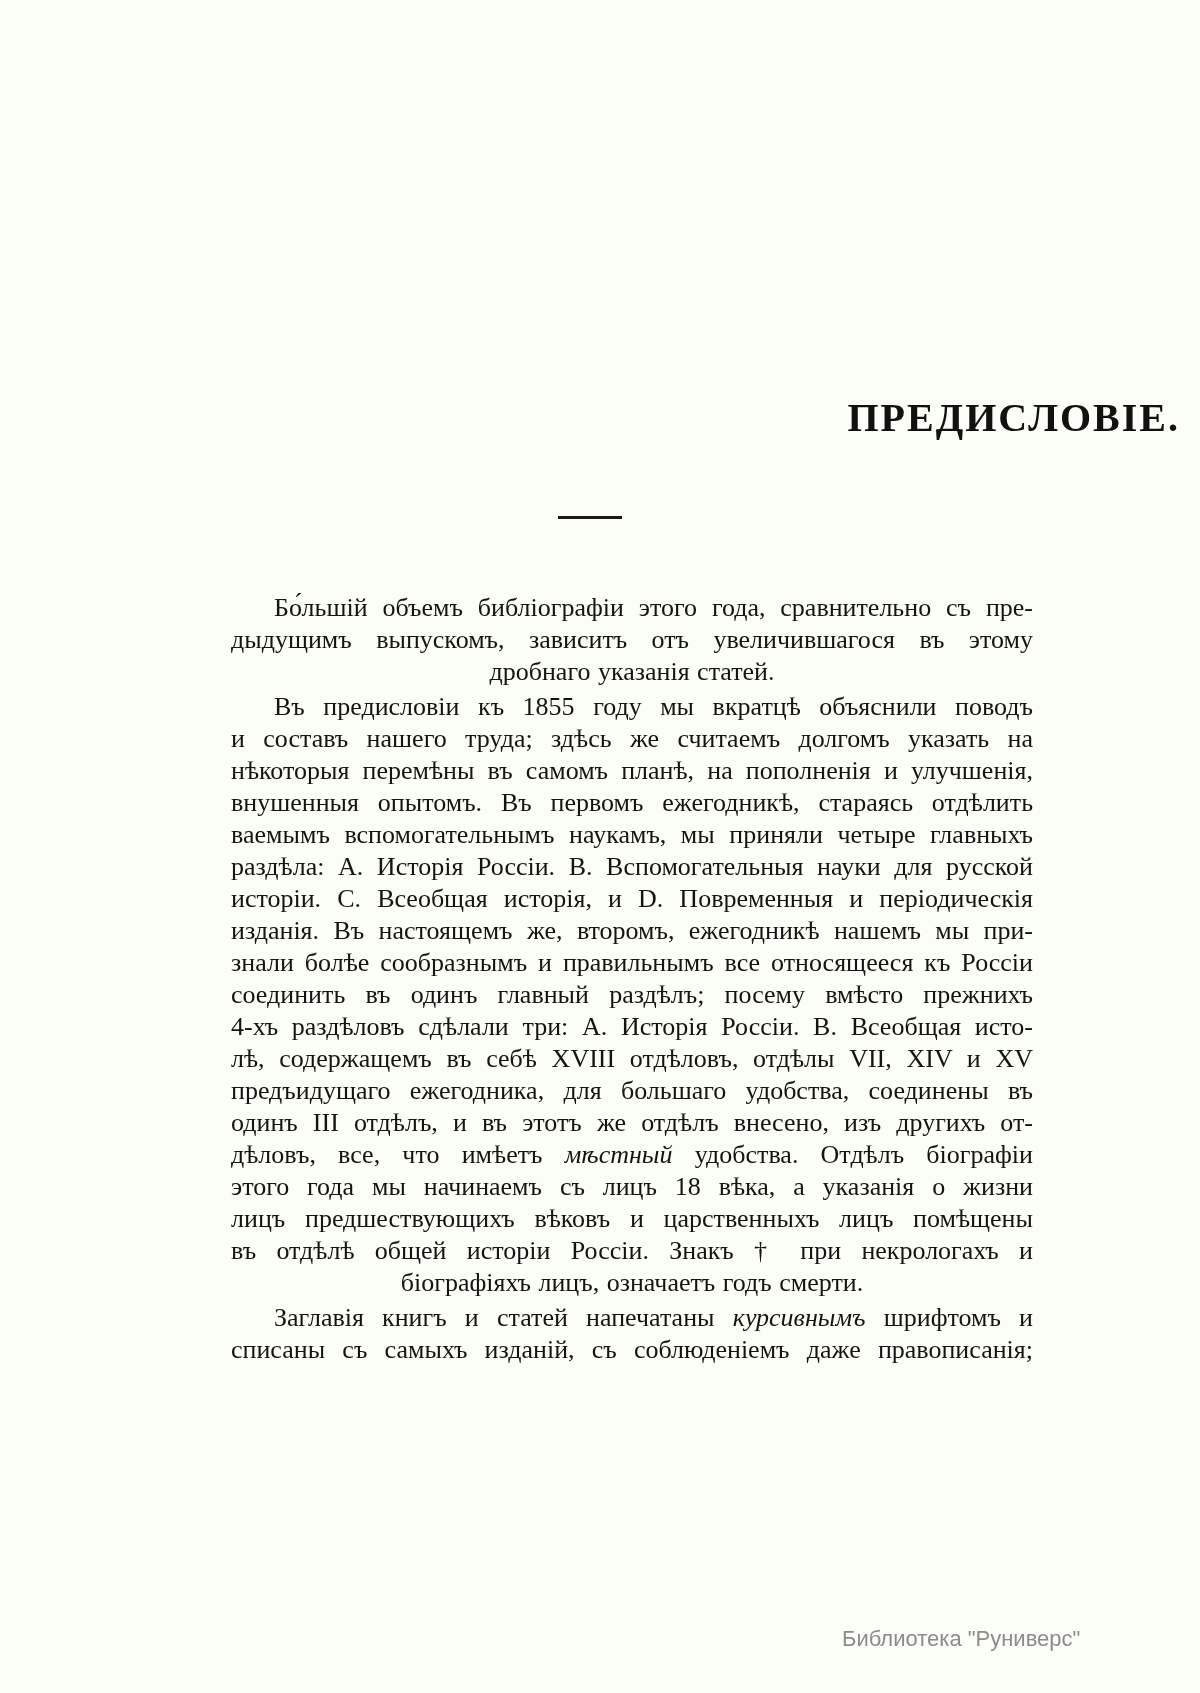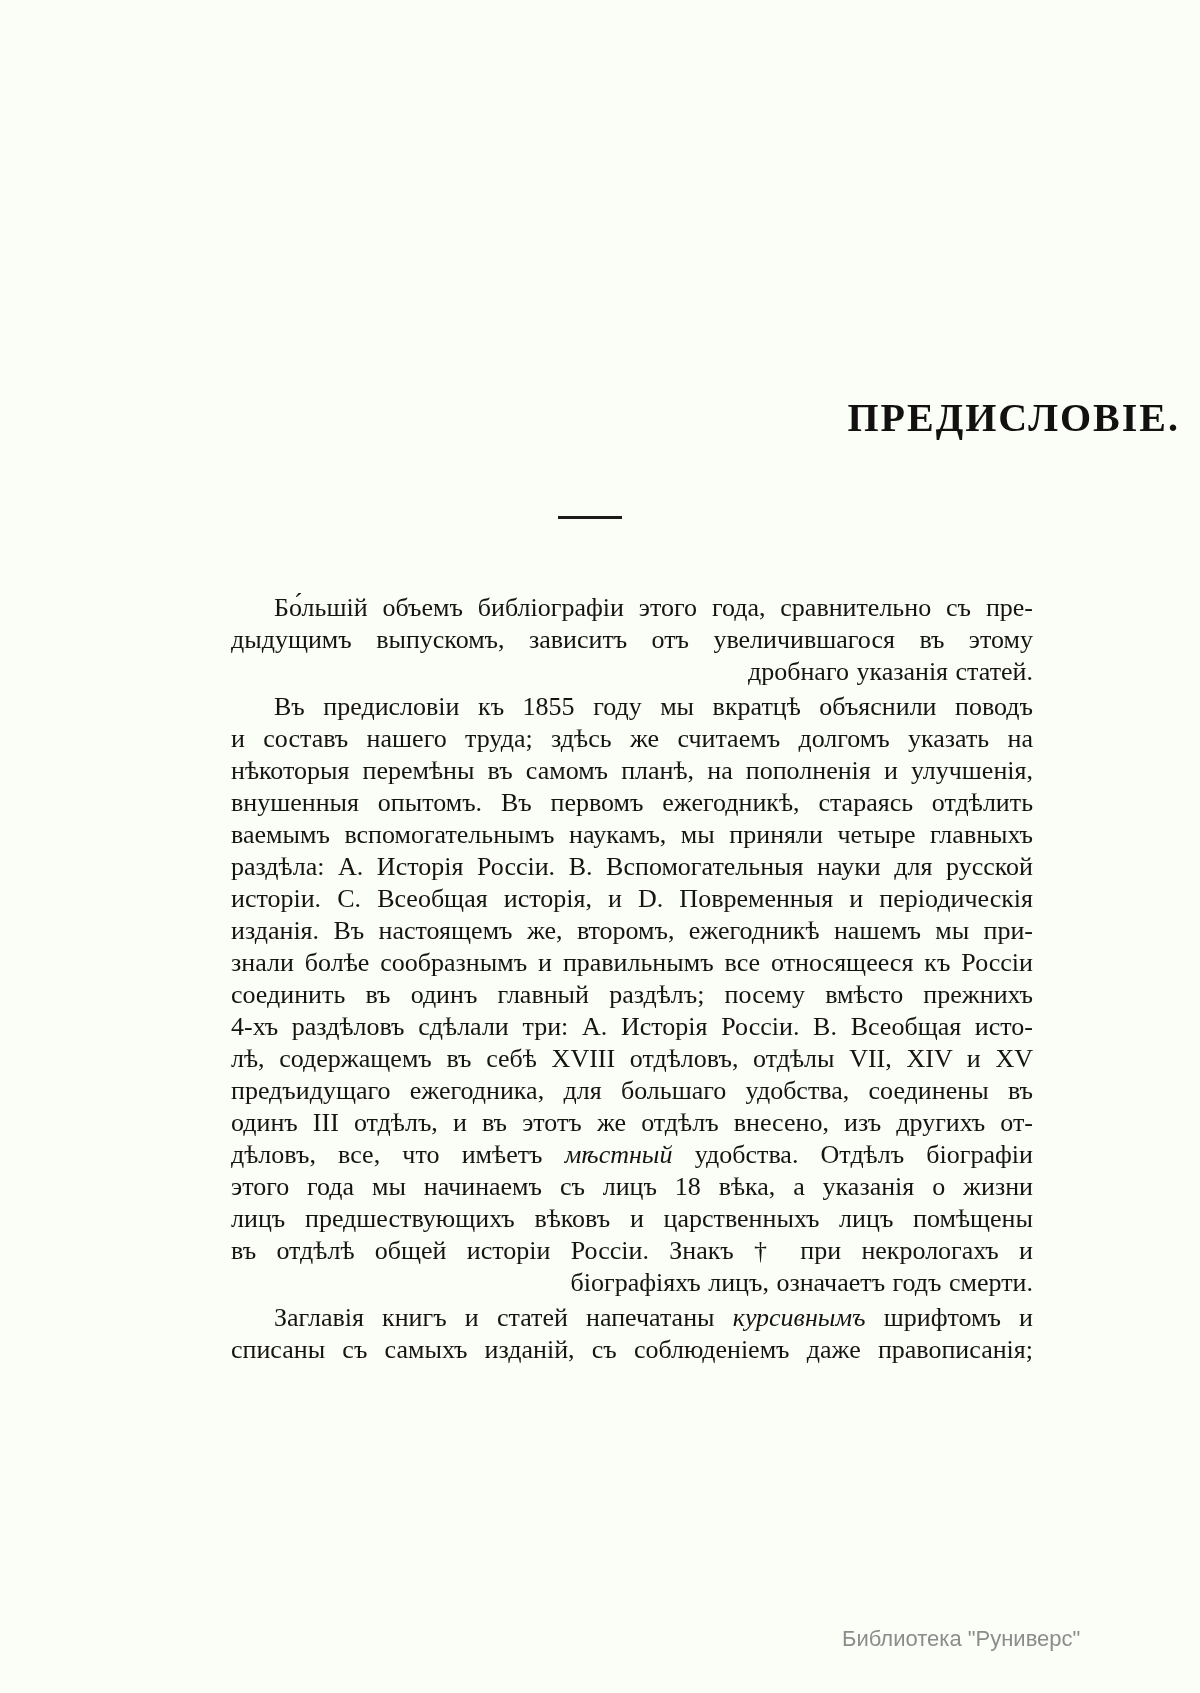--- a/index.html
+++ b/index.html
@@ -47,21 +47,21 @@
     top: 592px;
     width: 802px;
     font-size: 26px;
     margin-left: 28px;
   }
   .paragraph { margin: 0; }
   .paragraph + .paragraph { margin-top: 3px; }
   .line {
     height: 32px;
     line-height: 32px;
-    text-align: right;
+    text-align: center;
     word-spacing: 1px;
   }
   .line.justify {
     text-align: justify;
     text-align-last: justify;
   }
   .line.indent {
     padding-left: 43px;
   }
   .line i {

